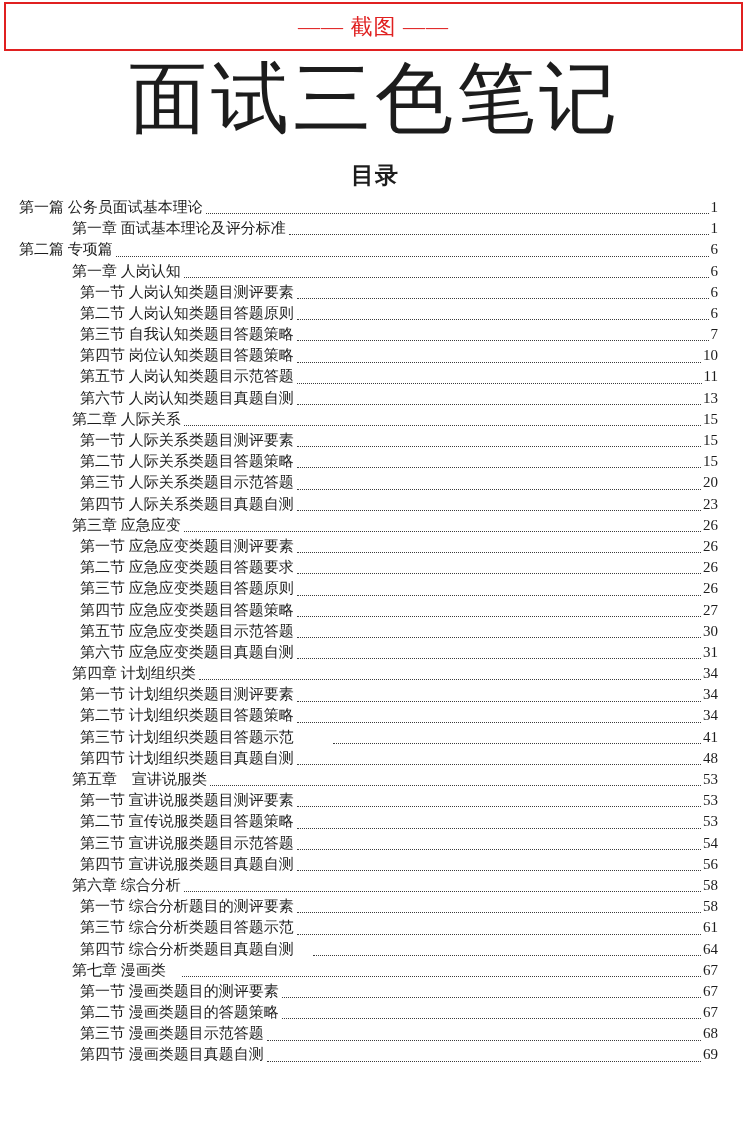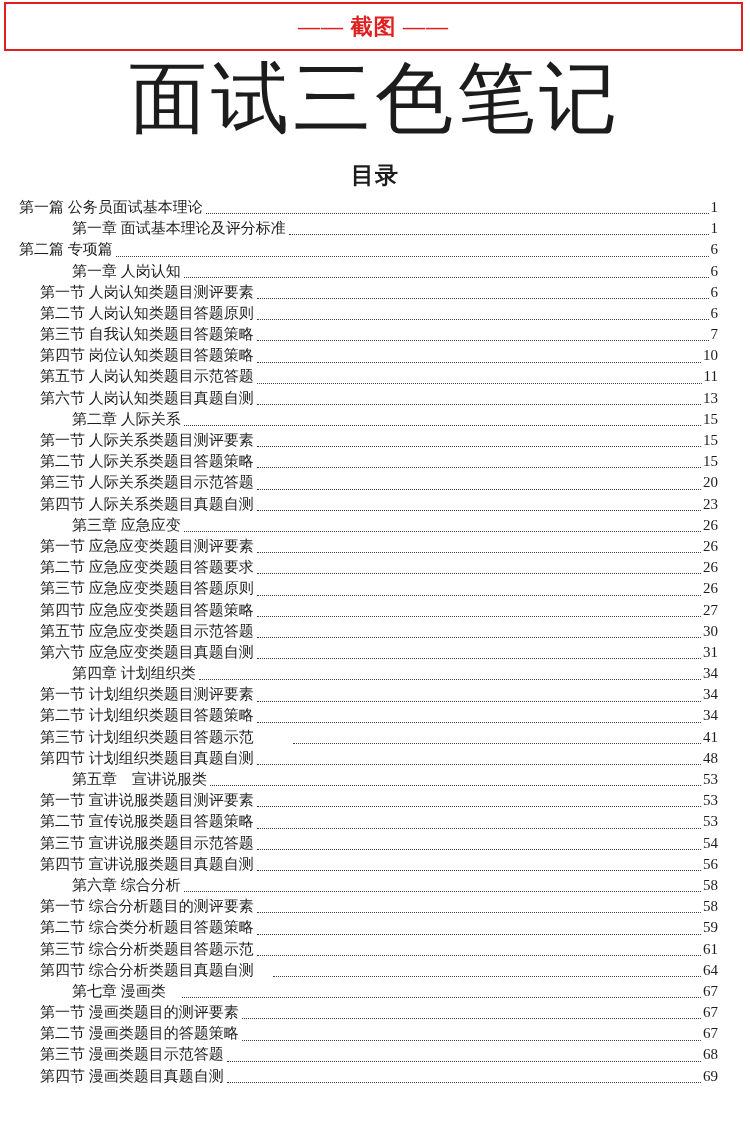--- a/index.html
+++ b/index.html
@@ -14,21 +14,21 @@
     color: var(--ink);
   }
   .banner {
     position: absolute; left: 4px; top: 2px;
     width: 739px; height: 49px;
     border: 2px solid var(--accent-red);
     display: flex; align-items: center; justify-content: center;
   }
   .banner-label {
     color: var(--accent-red);
-    font-weight: bold;
+    font-weight: normal;
     font-size: 22px;
     letter-spacing: 1px;
     white-space: pre;
   }
   .doc-title {
     position: absolute; left: 0; top: 53px; width: 750px;
     margin: 0;
     text-align: center;
     font-size: 78px;
     line-height: 92px;
@@ -61,21 +61,21 @@
   .toc-row .gap  { flex: 0 0 auto; }
   .toc-row .leader {
     flex: 1 1 auto;
     border-bottom: 1.5px dotted var(--dot);
     margin: 0 2px 4px 3px;
     min-width: 8px;
   }
   .toc-row .page { flex: 0 0 auto; white-space: pre; }
   .lvl0 { padding-left: 19px; }
   .lvl1 { padding-left: 60px; margin-left: 12px; }
-  .lvl2 { padding-left: 40px; }
+  .lvl2 { padding-left: 40px; margin-left: 40px; }
 </style>
 </head>
 <body>
 
 <div class="banner">
   <span class="banner-label">—— 截图 ——</span>
 </div>
 
 <h1 class="doc-title">面试三色笔记</h1>
 
@@ -247,25 +247,20 @@
       <span class="label">第六章 综合分析</span>
       <span class="leader"></span>
       <span class="page">58</span>
     </div>
     <div class="toc-row lvl2">
       <span class="label">第一节 综合分析题目的测评要素</span>
       <span class="leader"></span>
       <span class="page">58</span>
     </div>
     <div class="toc-row lvl2">
-      <span class="label">第二节 综合类分析题目答题策略</span>
-      <span class="leader"></span>
-      <span class="page">59</span>
-    </div>
-    <div class="toc-row lvl2">
       <span class="label">第三节 综合分析类题目答题示范</span>
       <span class="leader"></span>
       <span class="page">61</span>
     </div>
     <div class="toc-row lvl2">
       <span class="label">第四节 综合分析类题目真题自测</span>
       <span class="gap" style="width: 16px;"></span>
       <span class="leader"></span>
       <span class="page">64</span>
     </div>

